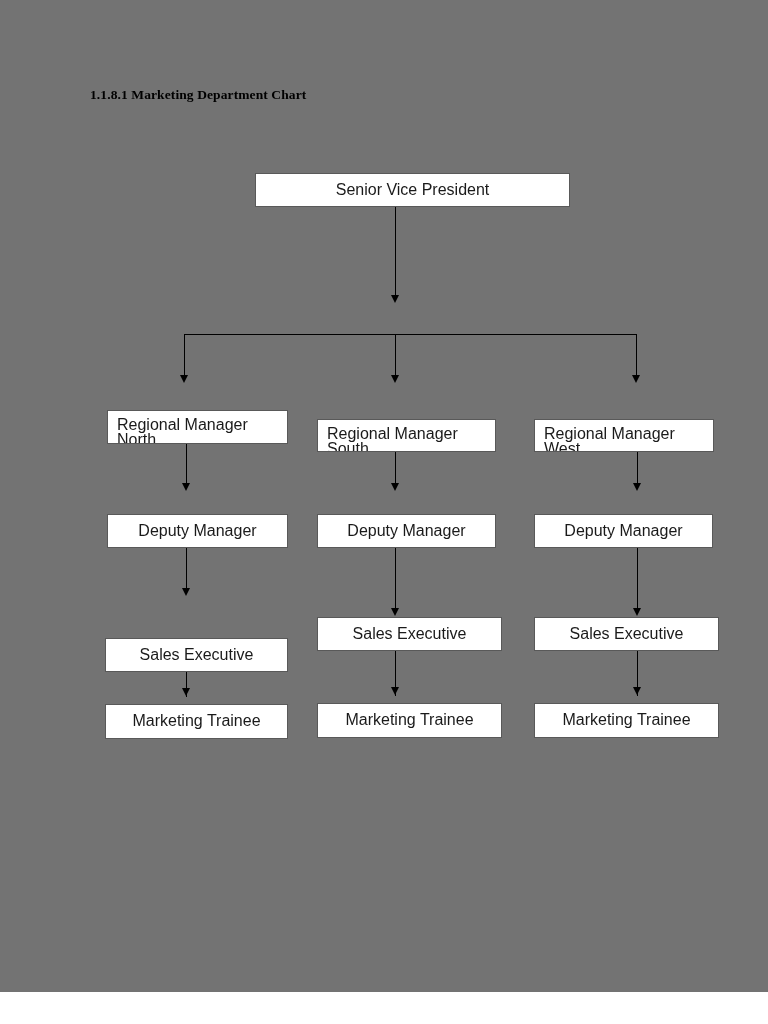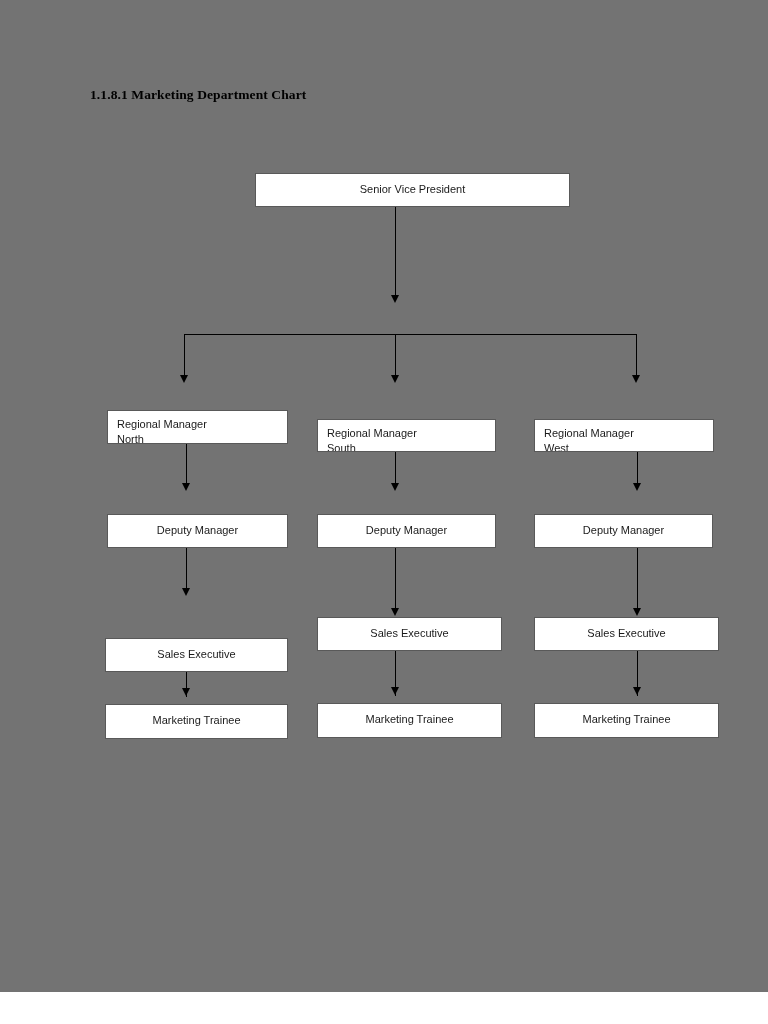--- a/index.html
+++ b/index.html
@@ -31,21 +31,21 @@
     letter-spacing: 0.1px;
     white-space: nowrap;
   }
   .node {
     position: absolute;
     box-sizing: border-box;
     border: 1px solid #595959;
     background: #ffffff;
     color: #1a1a1a;
     font-family: "Liberation Sans", sans-serif;
-    font-size: 11px;
+    font-size: 16px;
     line-height: 15px;
     overflow: hidden;
   }
   .node .node-label {
     display: block;
     white-space: pre-line;
   }
   
   .node.center .node-label {
     text-align: center;

